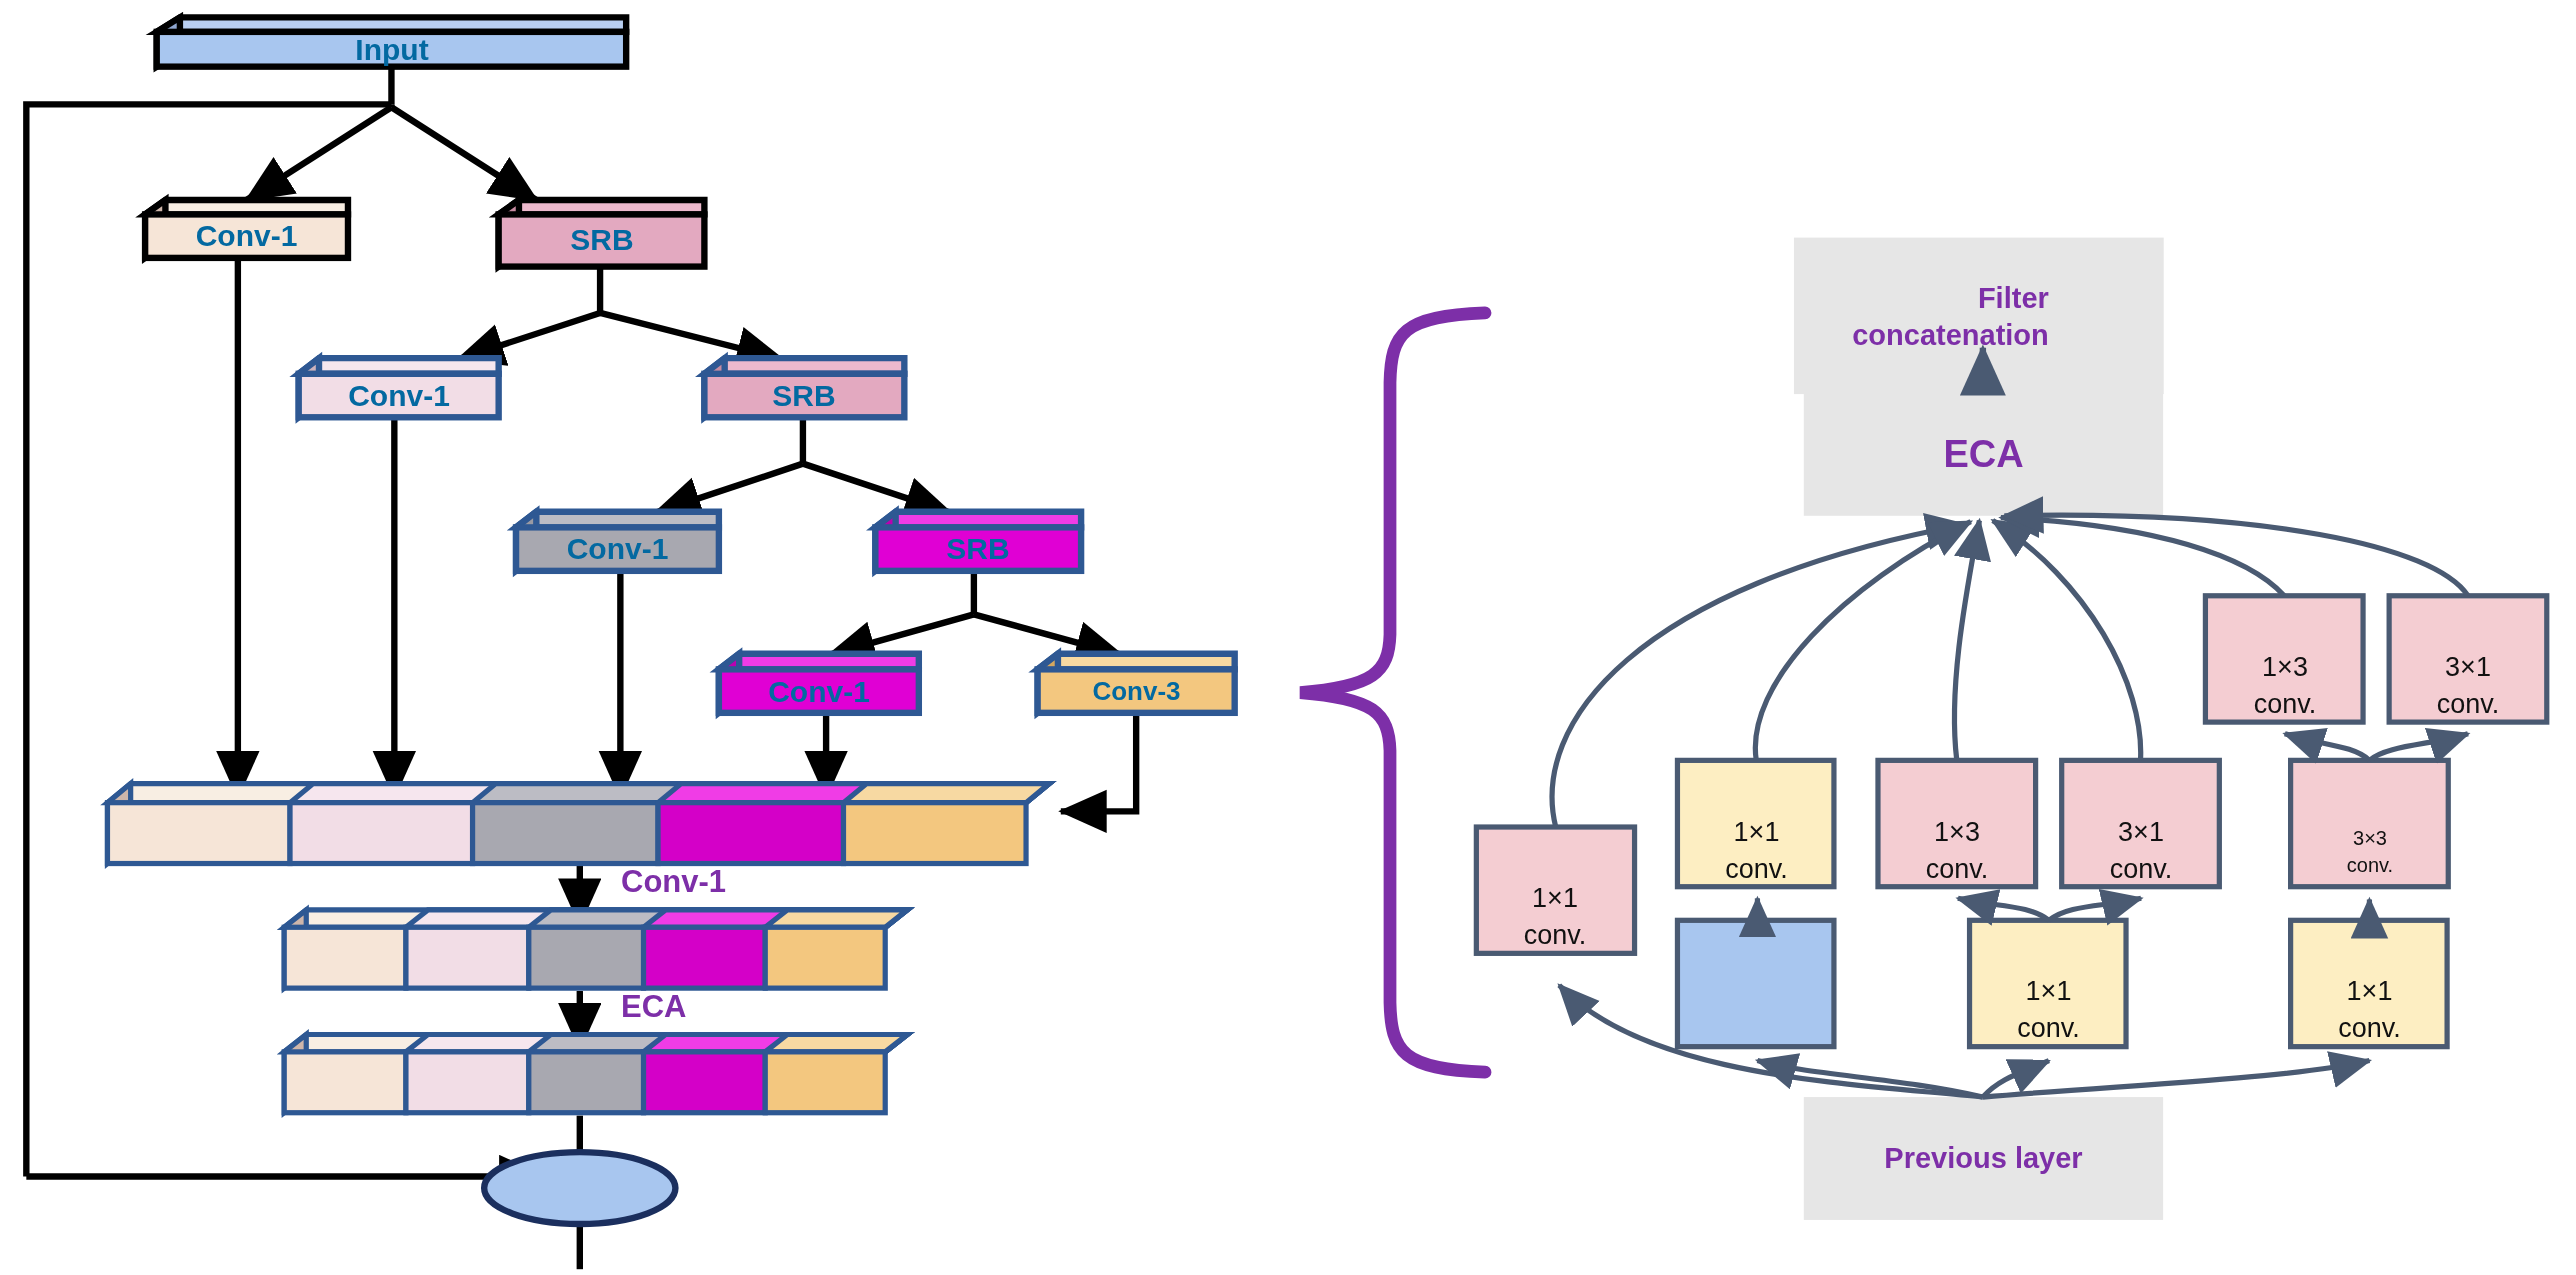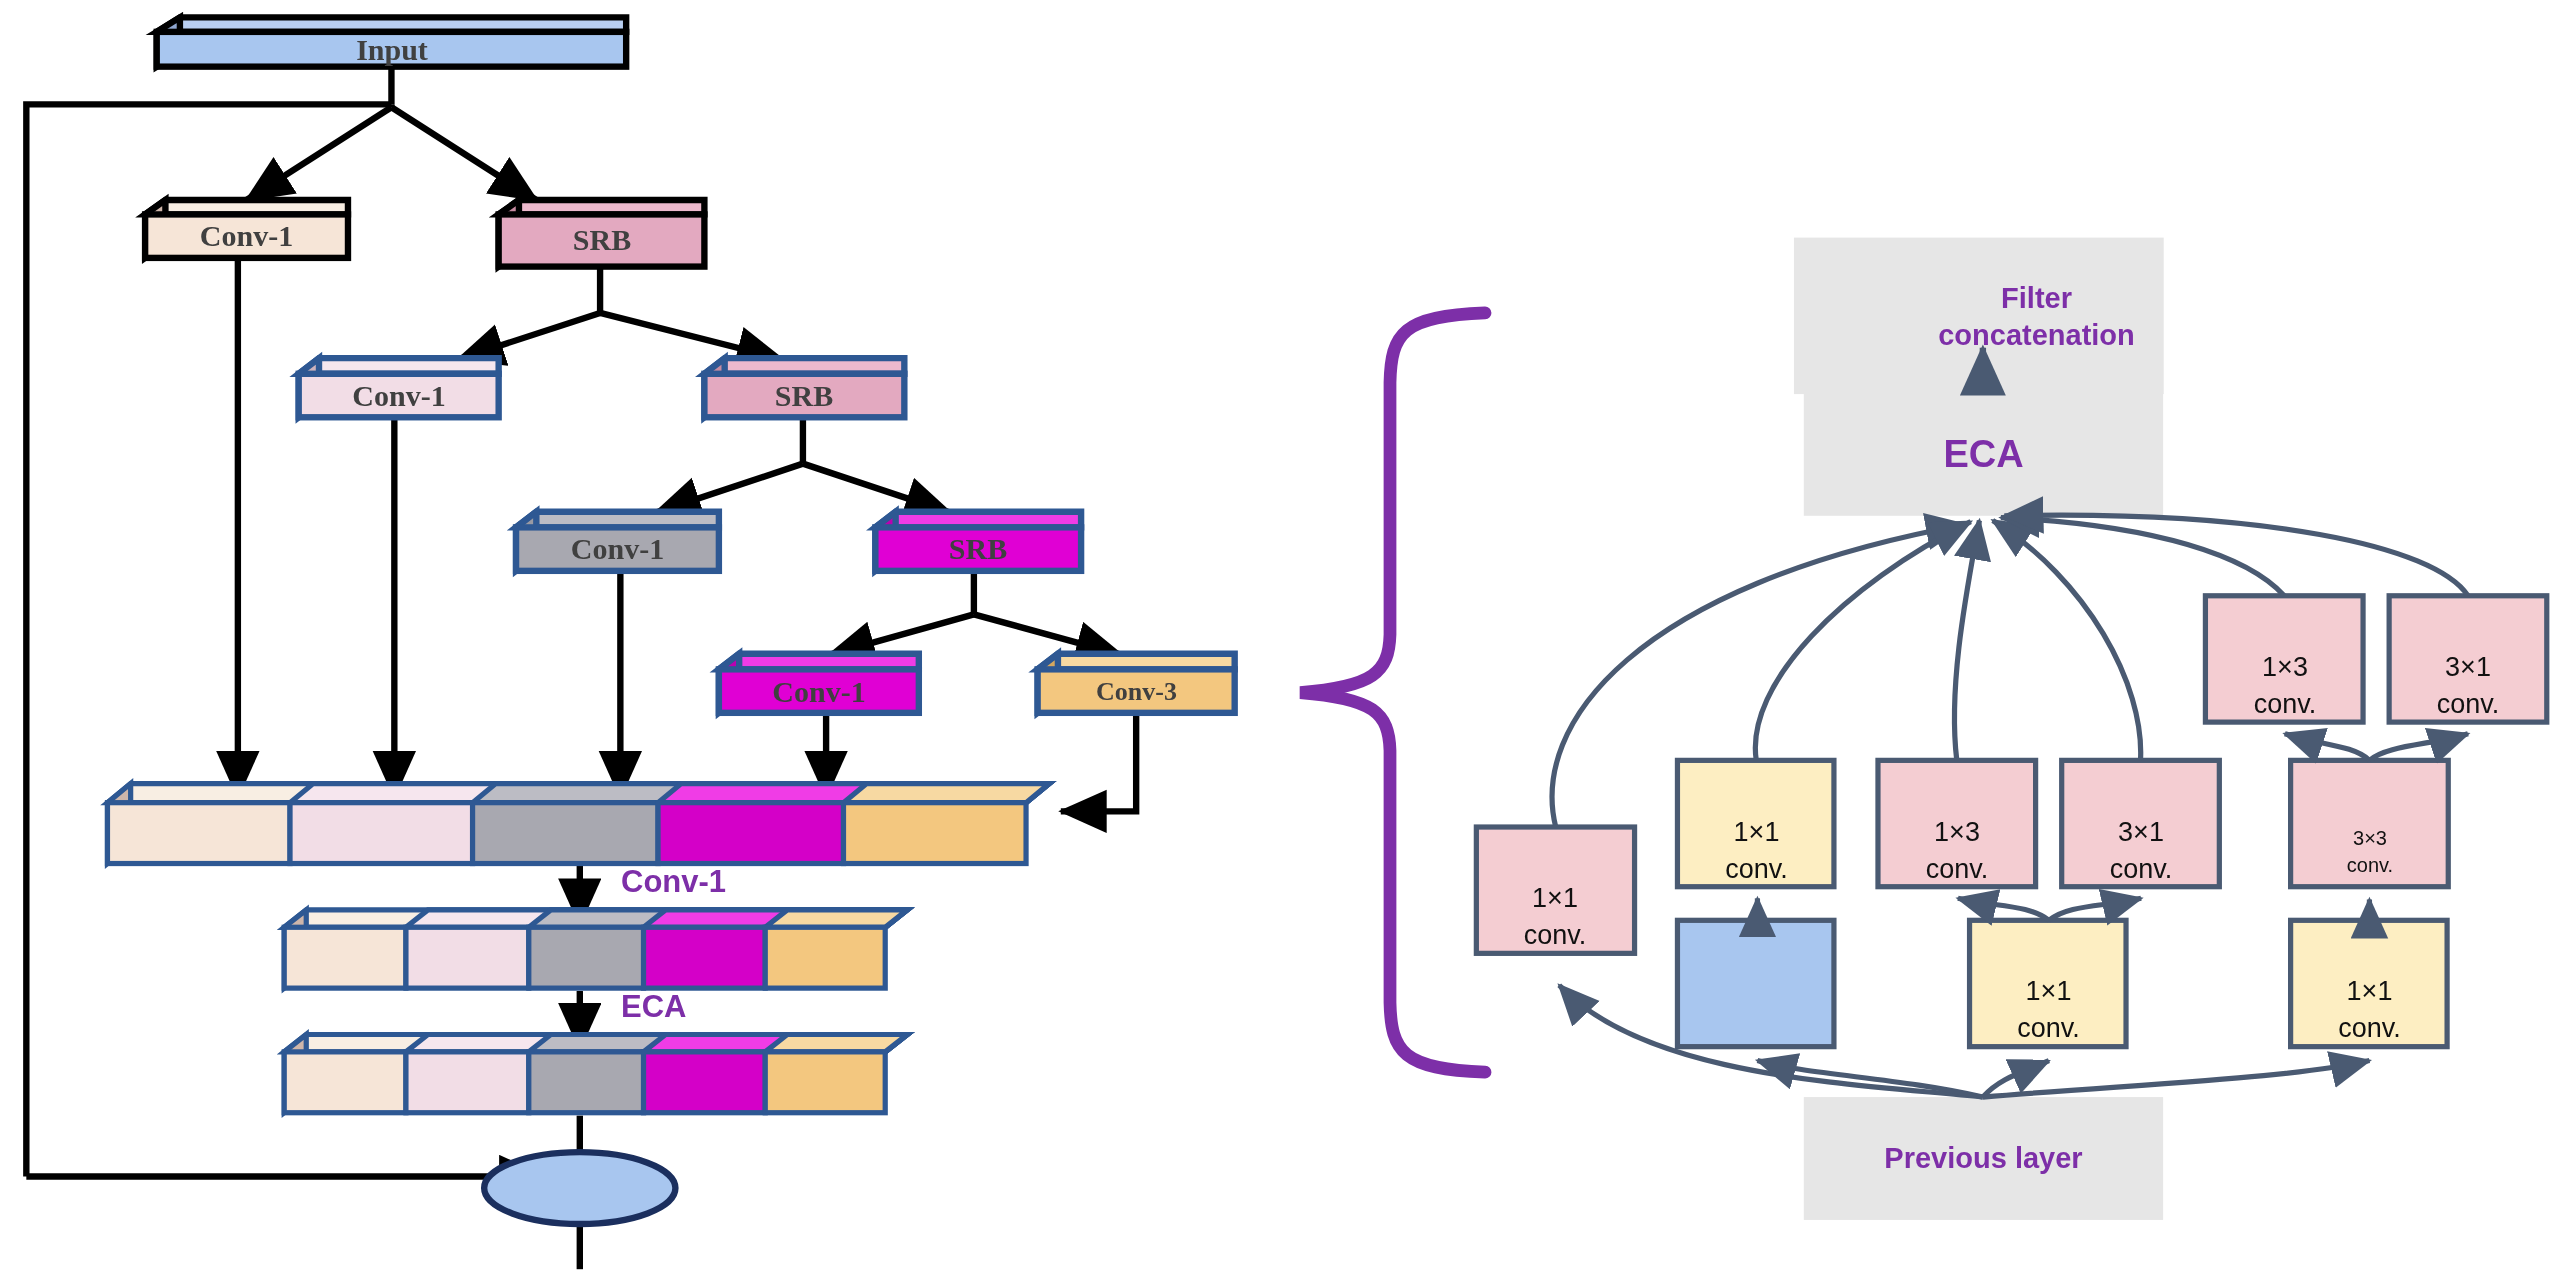--- a/index.html
+++ b/index.html
@@ -2,21 +2,21 @@
 <html style="font-size:9.3px"><head>
 <meta charset="utf-8">
 <style>
   html,body{margin:0;padding:0;background:#ffffff;}
   body{width:2576px;height:1275px;position:relative;overflow:hidden;
        font-family:"Liberation Sans", sans-serif;}
   #root{position:absolute;inset:0;}
   svg.layer{position:absolute;left:0;top:0;width:2576px;height:1275px;overflow:visible;}
   .blk-label{
     position:absolute;display:flex;align-items:center;justify-content:center;
-    color:#404040;font-weight:700;pointer-events:none;white-space:nowrap;font-family:Liberation Serif, serif;
+    color:#0369a1;font-weight:700;pointer-events:none;white-space:nowrap;
   }
   .purple-label{
     position:absolute;color:#7d2fa8;font-weight:700;white-space:nowrap;
   }
   .grey-box-label{
     position:absolute;display:flex;align-items:center;justify-content:center;
     color:#7d2fa8;font-weight:700;text-align:center;line-height:1.25;
   }
   .inc-label{
     position:absolute;display:flex;flex-direction:column;align-items:center;
@@ -245,21 +245,21 @@
 
   <div class="blk-label" style="left:875px;top:527px;width:206px;height:43px;font-size:30px;">SRB</div>
 
   <div class="blk-label" style="left:719px;top:670px;width:200px;height:43px;font-size:30px;">Conv-1</div>
 
   <div class="blk-label" style="left:1038px;top:670px;width:197px;height:43px;font-size:26px;">Conv-3</div>
 
   <div class="purple-label" style="left:621px;top:864px;font-size:31px;">Conv-1</div>
   <div class="purple-label" style="left:621px;top:989px;font-size:31px;">ECA</div>
 
-  <div class="grey-box-label" style="left:1880px;top:238px;width:313px;height:157px;font-size:29px;">
+  <div class="grey-box-label" style="left:1794px;top:238px;width:313px;height:157px;font-size:29px;text-align:right;">
     <span>
 
       <span style="display:block">Filter</span>
       <span style="display:block">concatenation</span>
     </span>
   </div>
 
   <div class="grey-box-label" style="left:1804px;top:393px;width:359px;height:123px;font-size:38px;">ECA</div>
 
   <div class="grey-box-label" style="left:1804px;top:1097px;width:359px;height:123px;font-size:29px;">Previous layer</div>

